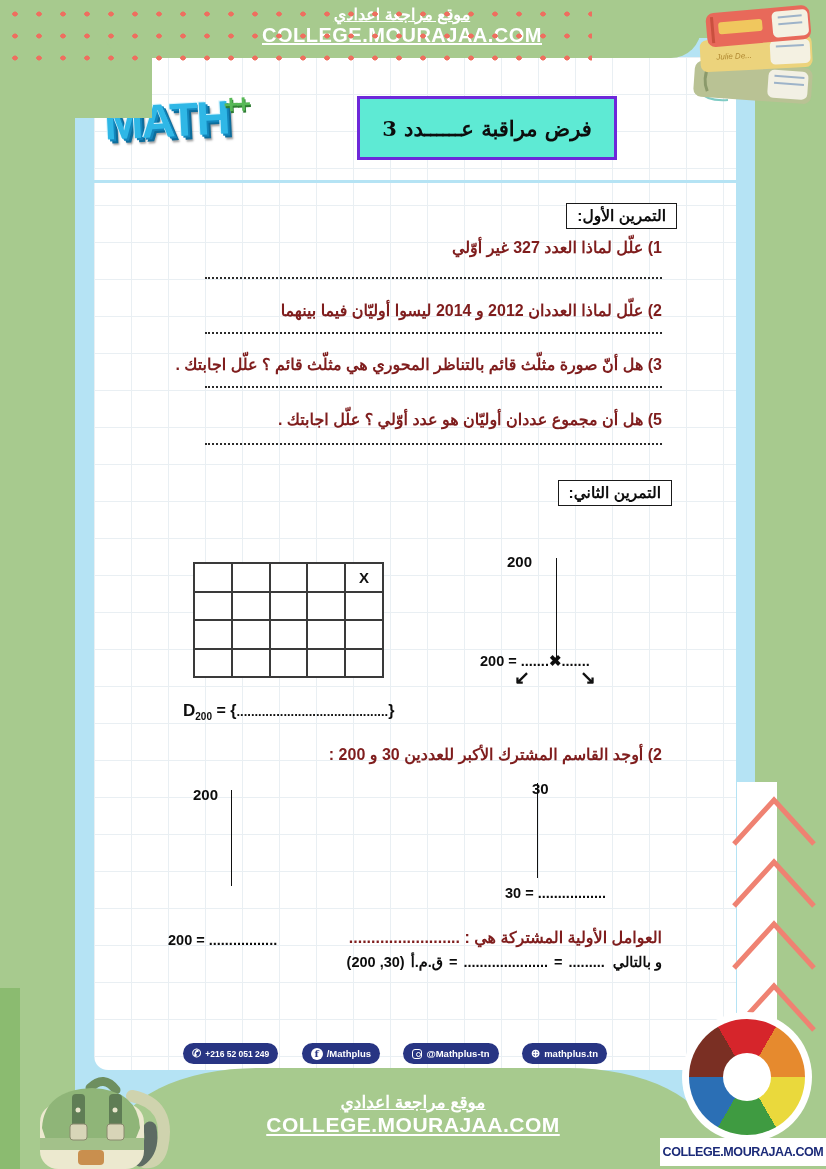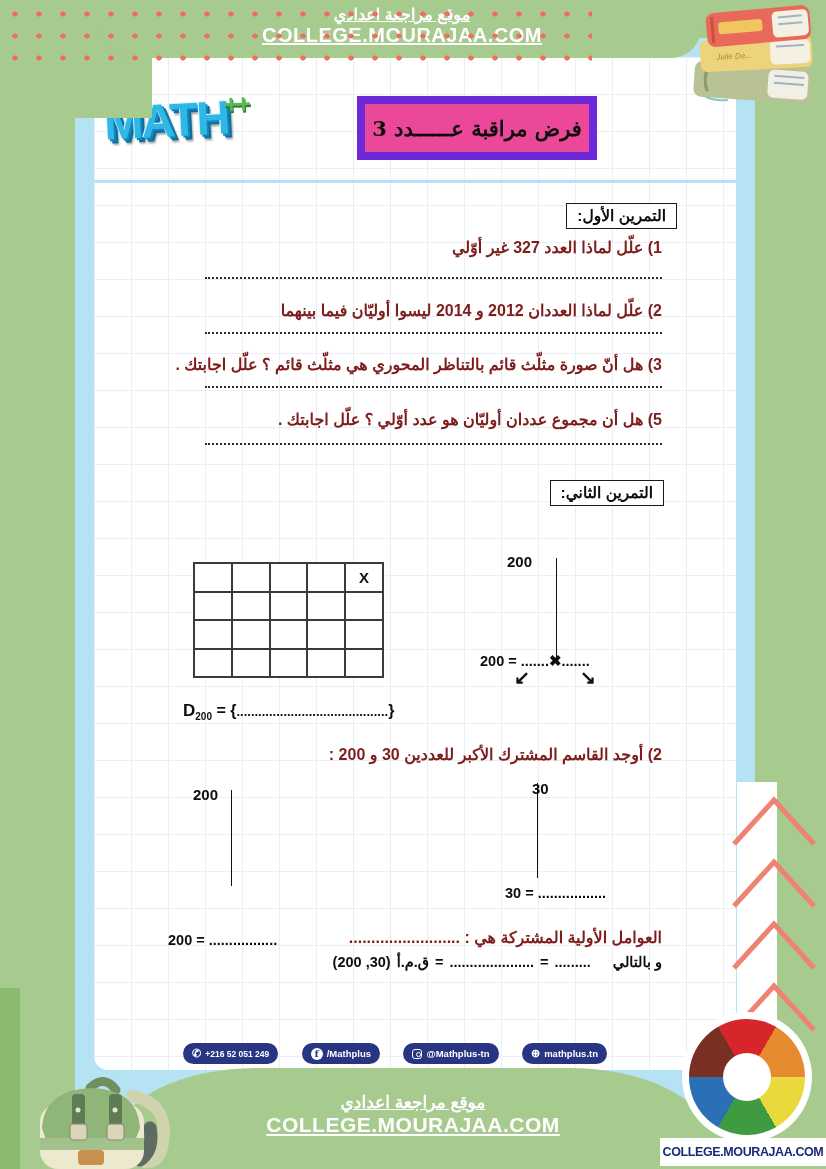--- a/index.html
+++ b/index.html
@@ -34,22 +34,22 @@
     background:#b5e3f4; z-index:3; }
 
   
   .mathlogo{ position:absolute; left:104px; top:92px; z-index:4; transform:rotate(-3deg); }
   .mathlogo .word{ font-size:47px; font-weight:900; letter-spacing:-2px; color:#2fb7e6;
     text-shadow:-1px -1px 0 #d9f4fd, 2px 2px 0 #1387bd, 4px 4px 0 #0d6d9c, 5px 6px 2px rgba(0,0,0,.35); }
   .mathlogo .plus{ font-size:26px; font-weight:900; color:#58b957; position:relative;
     top:-20px; left:-4px; letter-spacing:-3px; text-shadow:1px 2px 0 #2e7d32; }
 
   
-  .titlebox{ position:absolute; left:357px; top:96px; width:240px; height:64px;
-    border:8px solid #6d28d9; background:#ec4899; z-index:4;
+  .titlebox{ position:absolute; left:357px; top:96px; width:260px; height:64px;
+    border:3px solid #6d28d9; background:#5eead4; z-index:4;
     display:flex; align-items:center; justify-content:center; }
   .titlebox .t{ font-family:"DejaVu Serif", serif; font-size:21px; font-weight:bold;
     color:#0d0d0d; direction:rtl; }
 
   
   .books{ position:absolute; left:688px; top:2px; z-index:6; }
 
   
   .exbox{ position:absolute; border:1.6px solid #1a1a1a; background:#fff;
     padding:3px 10px; font-size:15.5px; font-weight:bold; color:#0d0d0d;
@@ -70,21 +70,21 @@
   .tree-label{ position:absolute; font-size:15px; font-weight:bold; color:#0d0d0d; z-index:4; }
   .tree-line{ position:absolute; width:0; border-left:1.6px solid #111; z-index:4; }
   .eq{ position:absolute; direction:ltr; font-size:14.5px; font-weight:bold; color:#0d0d0d; z-index:4; white-space:nowrap; }
   .cross{ font-size:15px; }
   .arrow{ position:absolute; font-size:19px; font-weight:bold; color:#111; z-index:4; }
   .dsub{ font-size:10px; font-weight:bold; vertical-align:-4px; }
 
   
   .concl{ position:absolute; right:164px; top:954px; display:flex; flex-direction:row;
     direction:rtl; gap:6px; font-size:14.5px; font-weight:bold; color:#0d0d0d; z-index:4; }
-  .concl .intro{ margin-left:16px; }
+  .concl .intro{ margin-left:2px; }
 
   
   .social{ position:absolute; left:183px; top:1043px; width:424px; display:flex;
     justify-content:space-between; z-index:4; }
   .pill{ height:21px; background:#283583; border-radius:11px; color:#fff;
     display:flex; align-items:center; gap:4px; padding:0 9px; font-size:9.5px;
     font-weight:bold; white-space:nowrap; }
   .pill .ic{ font-size:11px; line-height:1; }
   .pill .fb{ width:12px; height:12px; border-radius:50%; background:#fff; color:#283583;
     font-weight:900; font-size:10px; display:flex; align-items:center; justify-content:center;
@@ -182,21 +182,21 @@
   <div class="exbox" style="right:149px; top:203px;">التمرين الأول:</div>
   <div class="q" style="top:238px;">1) علّل لماذا العدد 327 غير أوّلي</div>
   <div class="dotline" style="top:277px;"></div>
   <div class="q" style="top:301px;text-align:right;">2) علّل لماذا العددان 2012 و 2014 ليسوا أوليّان فيما بينهما</div>
   <div class="dotline" style="top:332px;"></div>
   <div class="q" style="top:355px;">3) هل أنّ صورة مثلّث قائم بالتناظر المحوري هي مثلّث قائم ؟ علّل اجابتك .</div>
   <div class="dotline" style="top:386px;"></div>
   <div class="q" style="top:410px;">5) هل أن مجموع عددان أوليّان هو عدد أوّلي ؟ علّل اجابتك .</div>
   <div class="dotline" style="top:443px;"></div>
 
-  <div class="exbox" style="right:162px; top:480px;">التمرين الثاني:</div>
+  <div class="exbox" style="right:154px; top:480px;">التمرين الثاني:</div>
 
   <div class="pgrid">
     <div class="c"></div>
     <div class="c"></div>
     <div class="c"></div>
     <div class="c"></div>
     <div class="c">X</div>
     <div class="c"></div>
     <div class="c"></div>
     <div class="c"></div>

